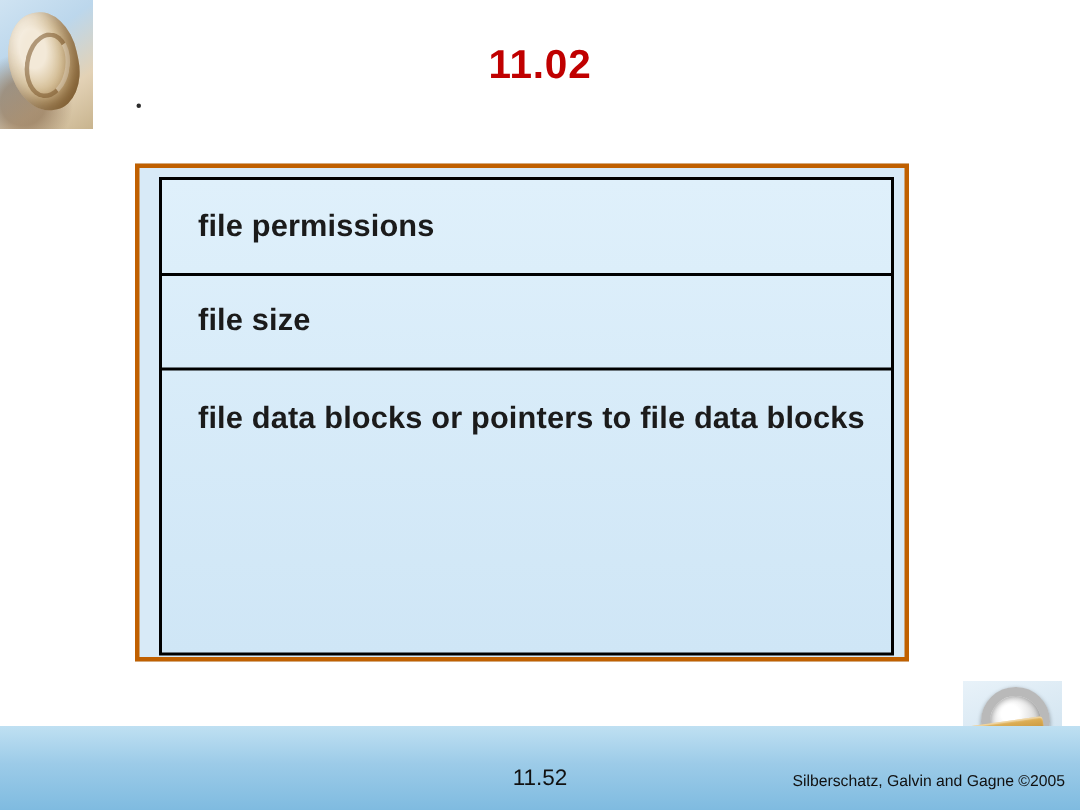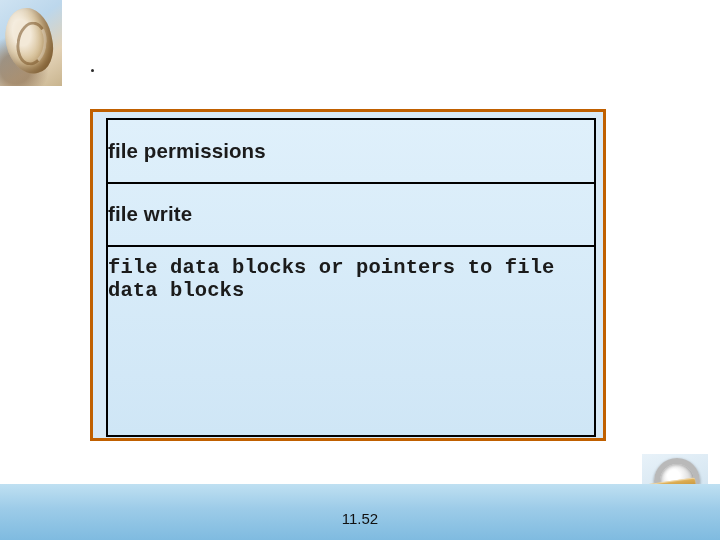--- a/index.html
+++ b/index.html
@@ -102,28 +102,28 @@
     border: 2px solid #000000;
     box-sizing: border-box;
     background: linear-gradient(180deg, #dff0fb 0%, #cfe6f6 100%);
   }
   .fig-row {
     height: 63.6px;
     border-bottom: 2px solid #000000;
     box-sizing: border-box;
     display: flex;
     align-items: center;
+    padding-left: 24px;
     font-size: 20.5px;
     font-weight: bold;
     color: #1b1b1b;
     letter-spacing: 0.1px;
   }
   .fig-row:last-child {
     border-bottom: none;
-    font-family: Liberation Mono, monospace;
   }
 
   
   .footer-bar {
     position: absolute;
     left: 0;
     bottom: 0;
     width: 720px;
     height: 56px;
     background: linear-gradient(180deg, #bfe0f2 0%, #9ccbe8 45%, #7fbbe0 100%);
@@ -190,31 +190,33 @@
 
 <div class="slide">
 
   <div class="corner-image">
     <div class="shell"></div>
   </div>
 
   <div class="tick tick-a"></div>
   <div class="tick tick-b"></div>
 
+  <div class="slide-title">11.02</div>
 
   <div class="figure">
     <div class="figure-inner">
       <div class="fig-row">file permissions</div>
-      <div class="fig-row">file write</div>
+      <div class="fig-row">file size</div>
       <div class="fig-row">file data blocks or pointers to file data blocks</div>
     </div>
   </div>
 
   <div class="footer-image">
     <div class="ring"></div>
     <div class="bar"></div>
   </div>
 
   <div class="footer-bar">
     <div class="footer-center">11.52</div>
+    <div class="footer-right">Silberschatz, Galvin and Gagne ©2005</div>
   </div>
 
 </div>
 
 </body></html>

